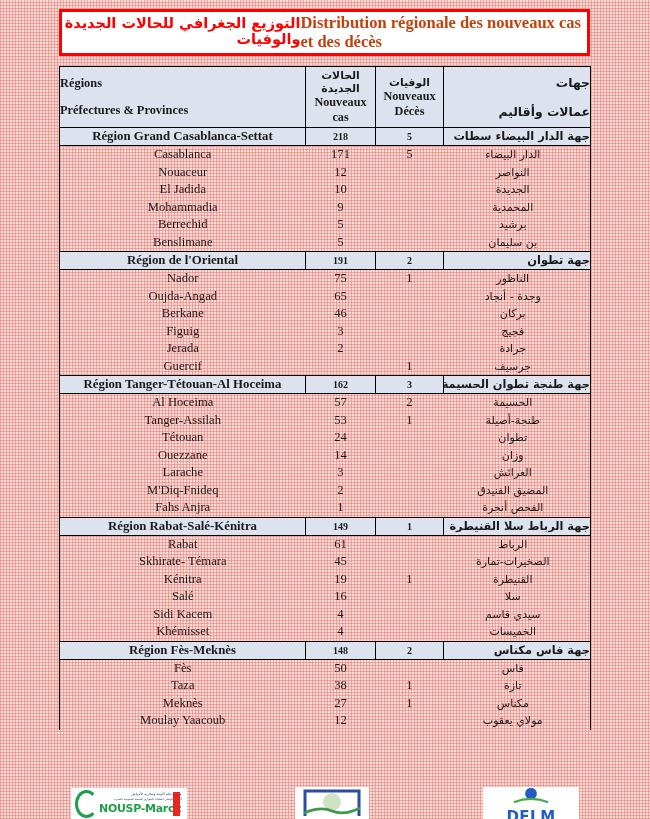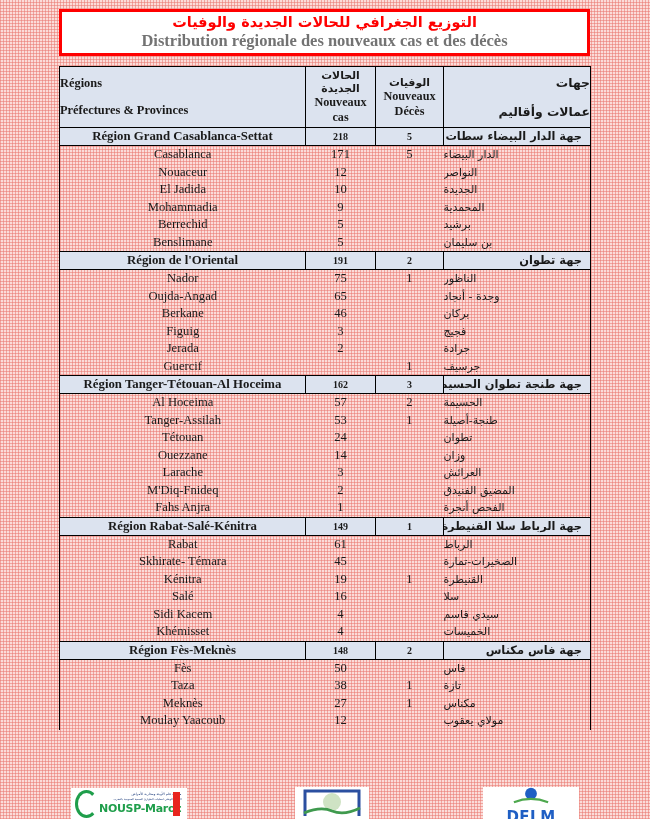--- a/index.html
+++ b/index.html
@@ -23,35 +23,35 @@
   .title-box {
     position: absolute;
     left: 59px;
     top: 9px;
     width: 531px;
     height: 47px;
     background: #ffffff;
     border: 3px solid #ff0000;
     box-sizing: border-box;
     display: flex;
-    flex-direction: column;
+    flex-direction: row;
     align-items: center;
     justify-content: center;
   }
   .title-ar {
     color: #ff0000;
     font-weight: bold;
     font-size: 14.5px;
     line-height: 1.1;
     direction: rtl;
     font-family: "DejaVu Sans", "Liberation Sans", sans-serif;
     margin-bottom: 1px;
   }
   .title-fr {
-    color: #737373;
+    color: #c2410c;
     font-weight: bold;
     font-size: 16.5px;
     line-height: 1.1;
     font-family: "Liberation Serif", "DejaVu Serif", serif;
   }
 
   
   .table-wrap {
     position: absolute;
     left: 59px;
@@ -125,40 +125,39 @@
   tr.region td {
     background: #dce3ef;
     border: 1.7px solid #000000;
     font-weight: bold;
     height: 17px;
   }
   tr.region td.r-name  { text-align: center; font-size: 12.8px; }
   tr.region td.r-num   { text-align: center; font-size: 10px; }
   tr.region td.r-ar    {
     text-align: right;
-    padding-right: 8px;
     direction: rtl;
     font-family: "DejaVu Sans", "Liberation Sans", sans-serif;
     font-size: 11.4px;
     font-weight: bold;
   }
 
   
   tr.prov td {
     background: transparent;
     border-left: 1.5px solid #000000;
     border-right: 1.5px solid #000000;
     height: 17.5px;
     line-height: 17.5px;
   }
   tr.prov td.p-name { text-align: center; font-size: 12.6px; border-right: none; }
   tr.prov td.p-cases { text-align: center; font-size: 12.6px; border-left: none; border-right: none; }
   tr.prov td.p-death { text-align: center; font-size: 12.6px; border-left: none; border-right: none; }
   tr.prov td.p-ar {
-    text-align: left;
+    text-align: center;
     padding-right: 8px;
     direction: rtl;
     font-family: "DejaVu Sans", "Liberation Sans", sans-serif;
     font-size: 11px;
     border-left: none;
   }
 
   
   .footer {
     position: absolute;

